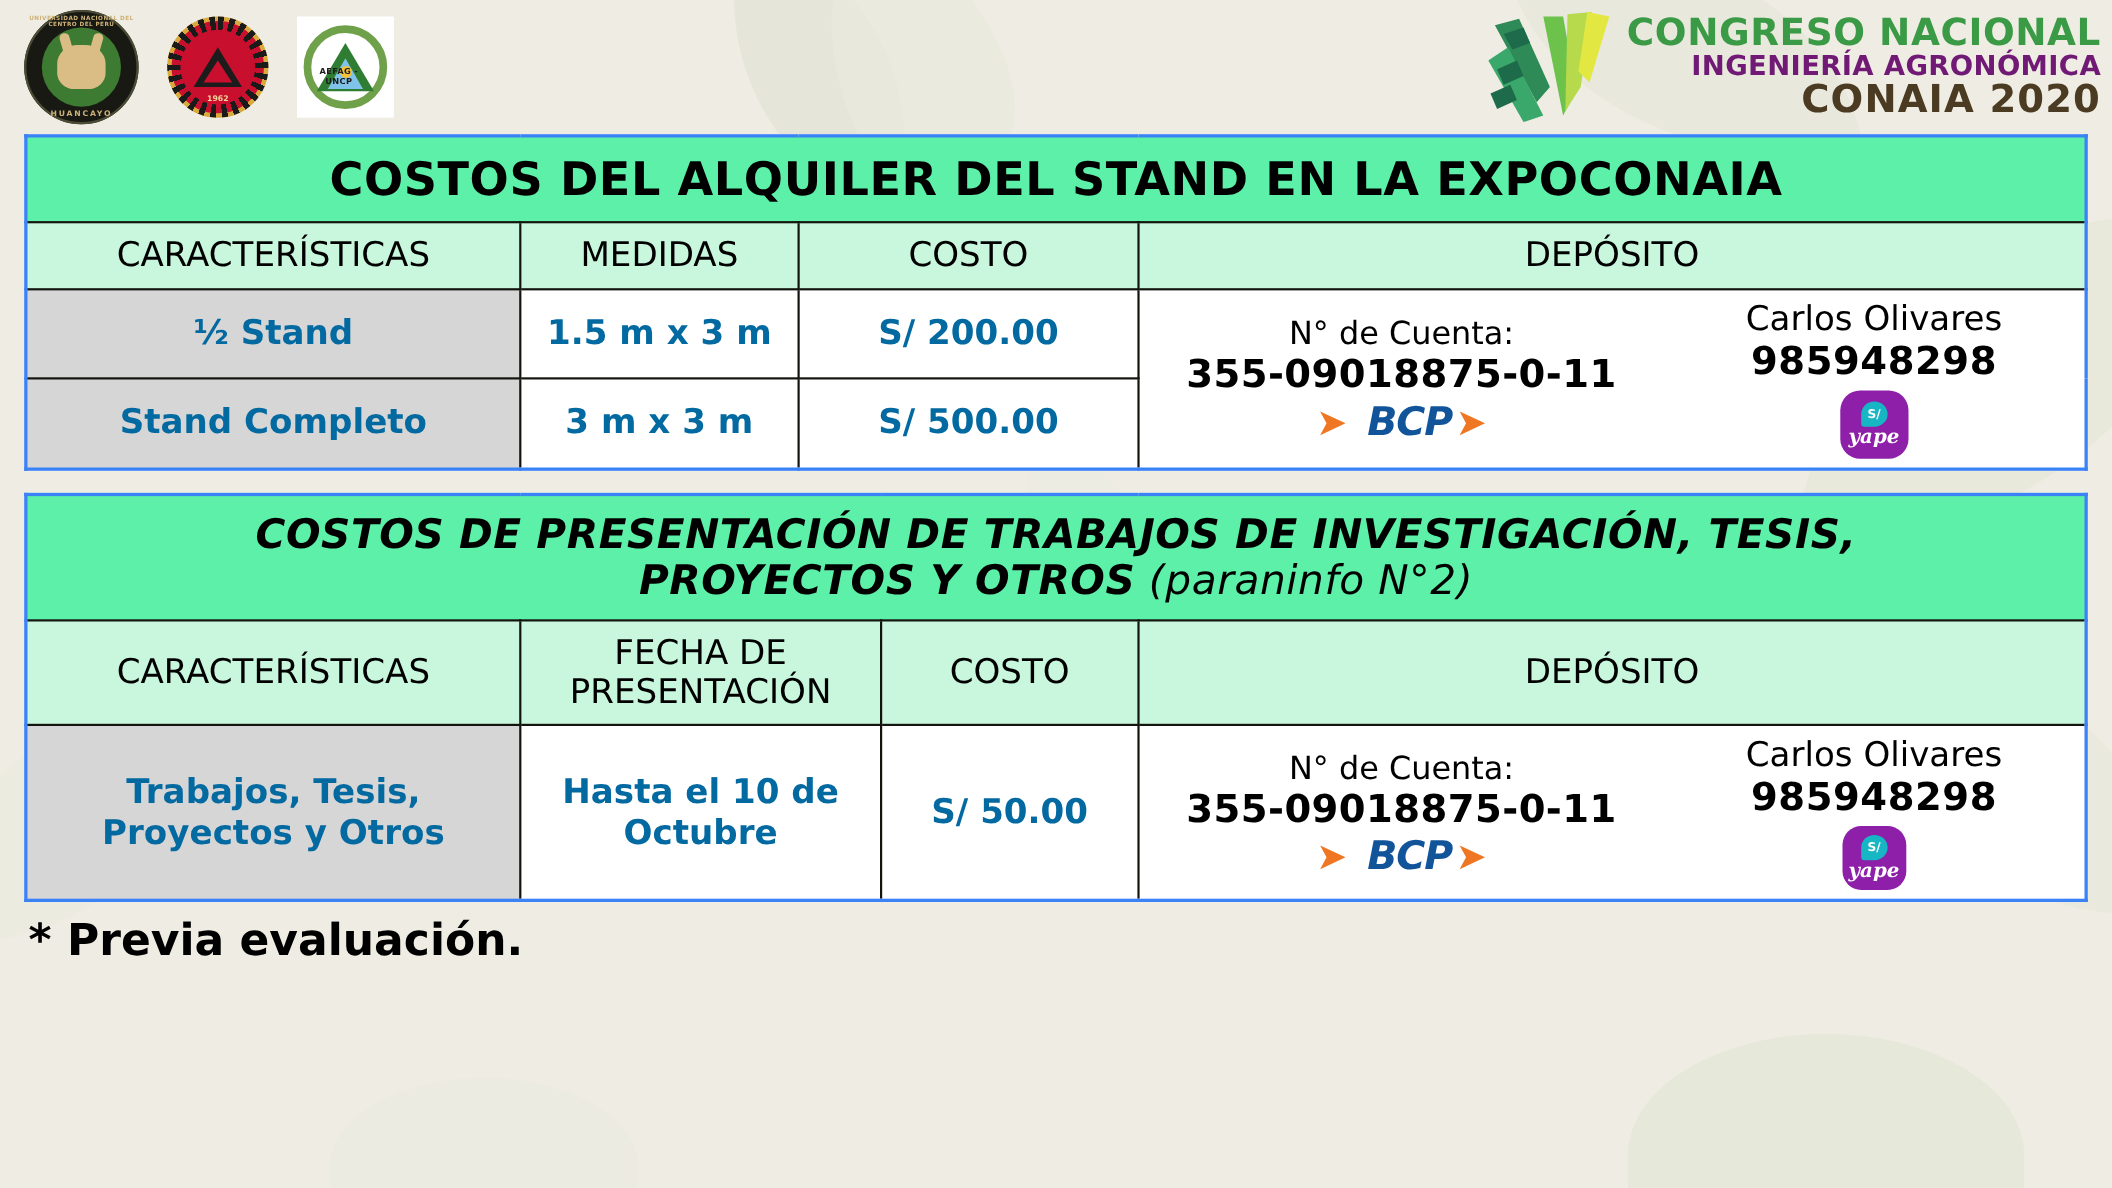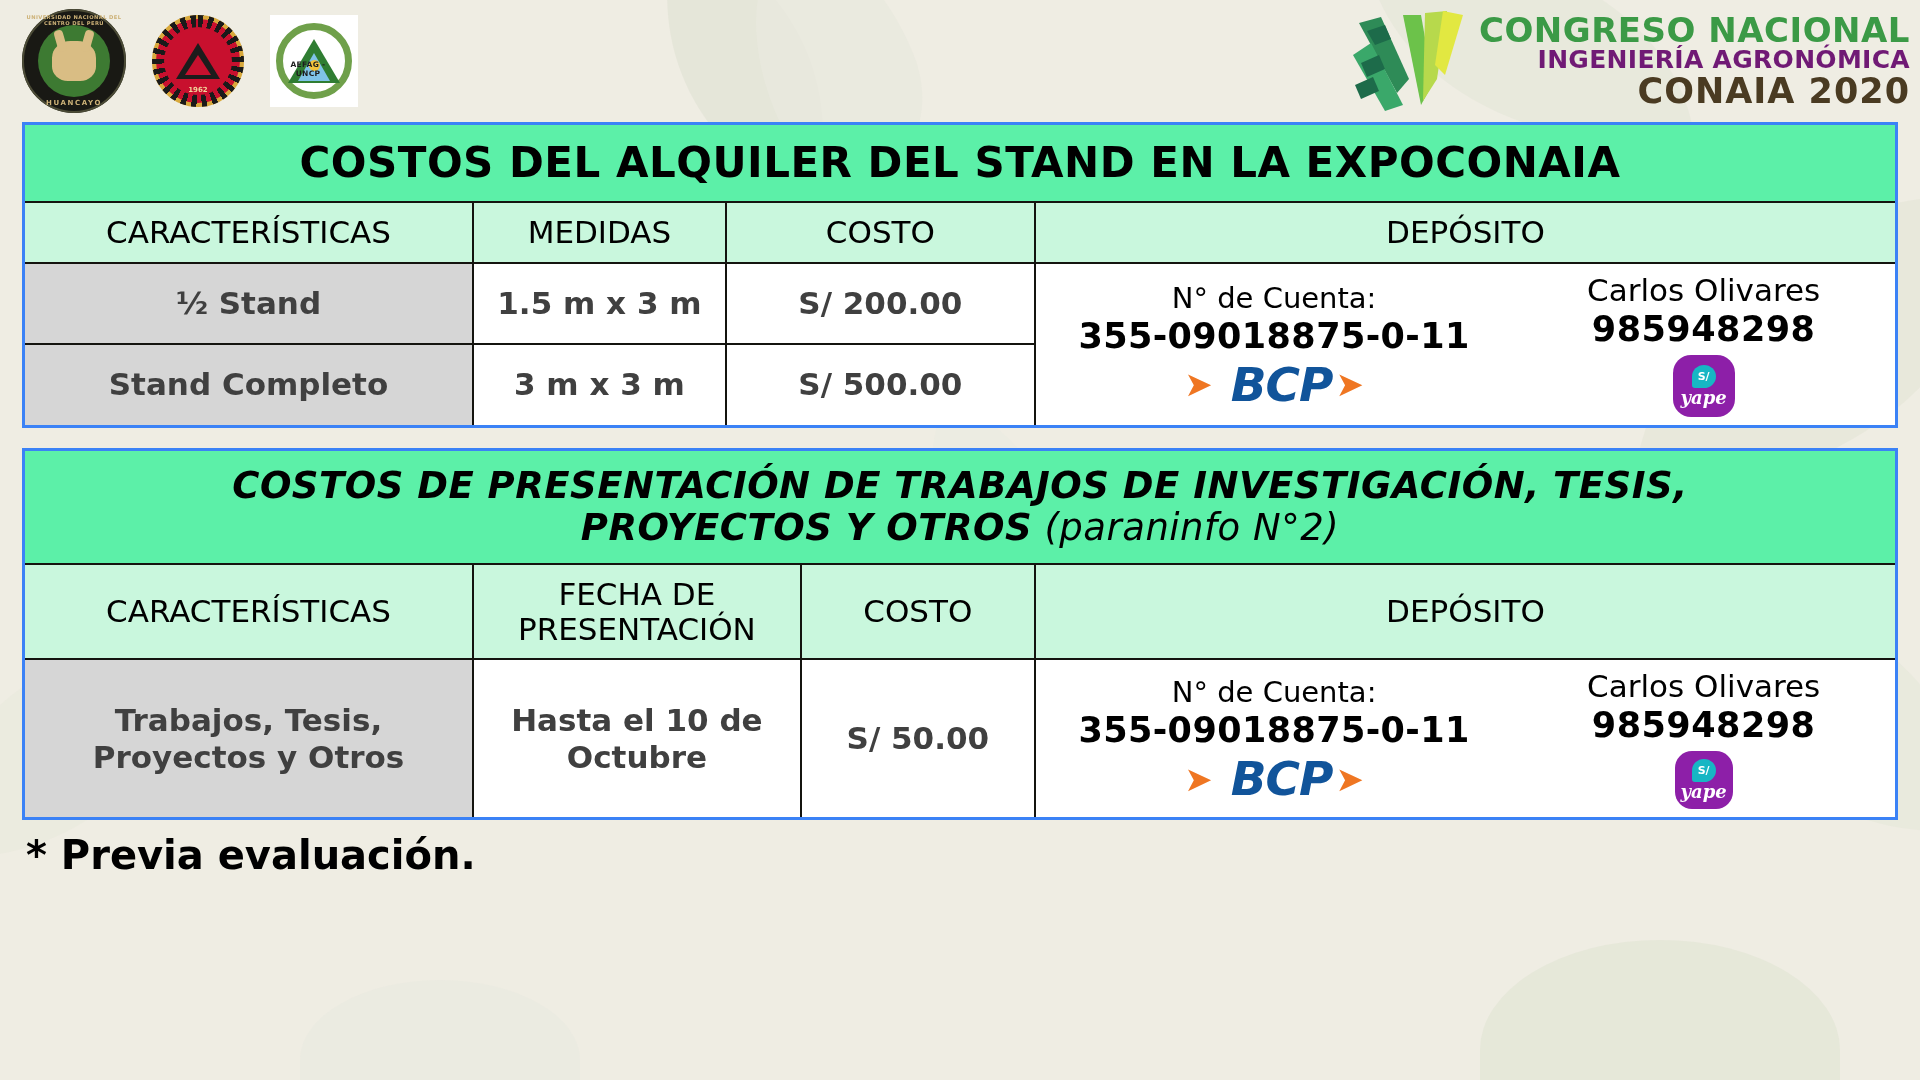--- a/index.html
+++ b/index.html
@@ -169,21 +169,21 @@
     font-size:31px;
     color:#000;
     padding:12px 6px;
     line-height:1.12;
   }
 
   .cell {
     text-align:center;
     font-family:"DejaVu Sans", sans-serif;
     font-size:31px;
-    color:#404040;
+    color:#0369a1;
     padding:14px 8px;
     background:#fff;
     line-height:1.2;
   }
   .cell.gray { background:#d6d6d6; font-weight:700; }
   .cell.b { font-weight:700; }
 
   
   .dep { padding:0; background:#fff; }
   .dep-wrap { display:flex; align-items:stretch; height:100%; }
@@ -196,21 +196,21 @@
   .acc-lbl { font-size:29px; }
   .acc-num { font-size:35px; font-weight:700; letter-spacing:.4px; }
   .ow-name { font-size:31px; }
   .ow-phone { font-size:35px; font-weight:700; letter-spacing:.5px; }
 
   
   .bcp { display:flex; align-items:center; gap:3px; margin-top:4px; }
   .bcp .chev { color:#ef7622; font-weight:700; font-size:34px; line-height:1;
     font-family:"DejaVu Sans", sans-serif; }
   .bcp .word { color:#11549a; font-weight:700; font-style:italic;
-    font-size:47px; letter-spacing:-1px; line-height:1;
+    font-size:36px; letter-spacing:-1px; line-height:1;
     font-family:"DejaVu Sans", sans-serif;margin-left:15px; }
 
   
   .yape { width:62px; height:62px; border-radius:18px;
     background:#8d1fa8;
     display:flex; flex-direction:column;
     align-items:center; justify-content:center; gap:1px;
     margin-top:5px; }
   .yape .bub { width:24px; height:23px; border-radius:50% 50% 50% 12%;
     background:#17b6c4; color:#fff; font-size:11px; font-weight:700;

